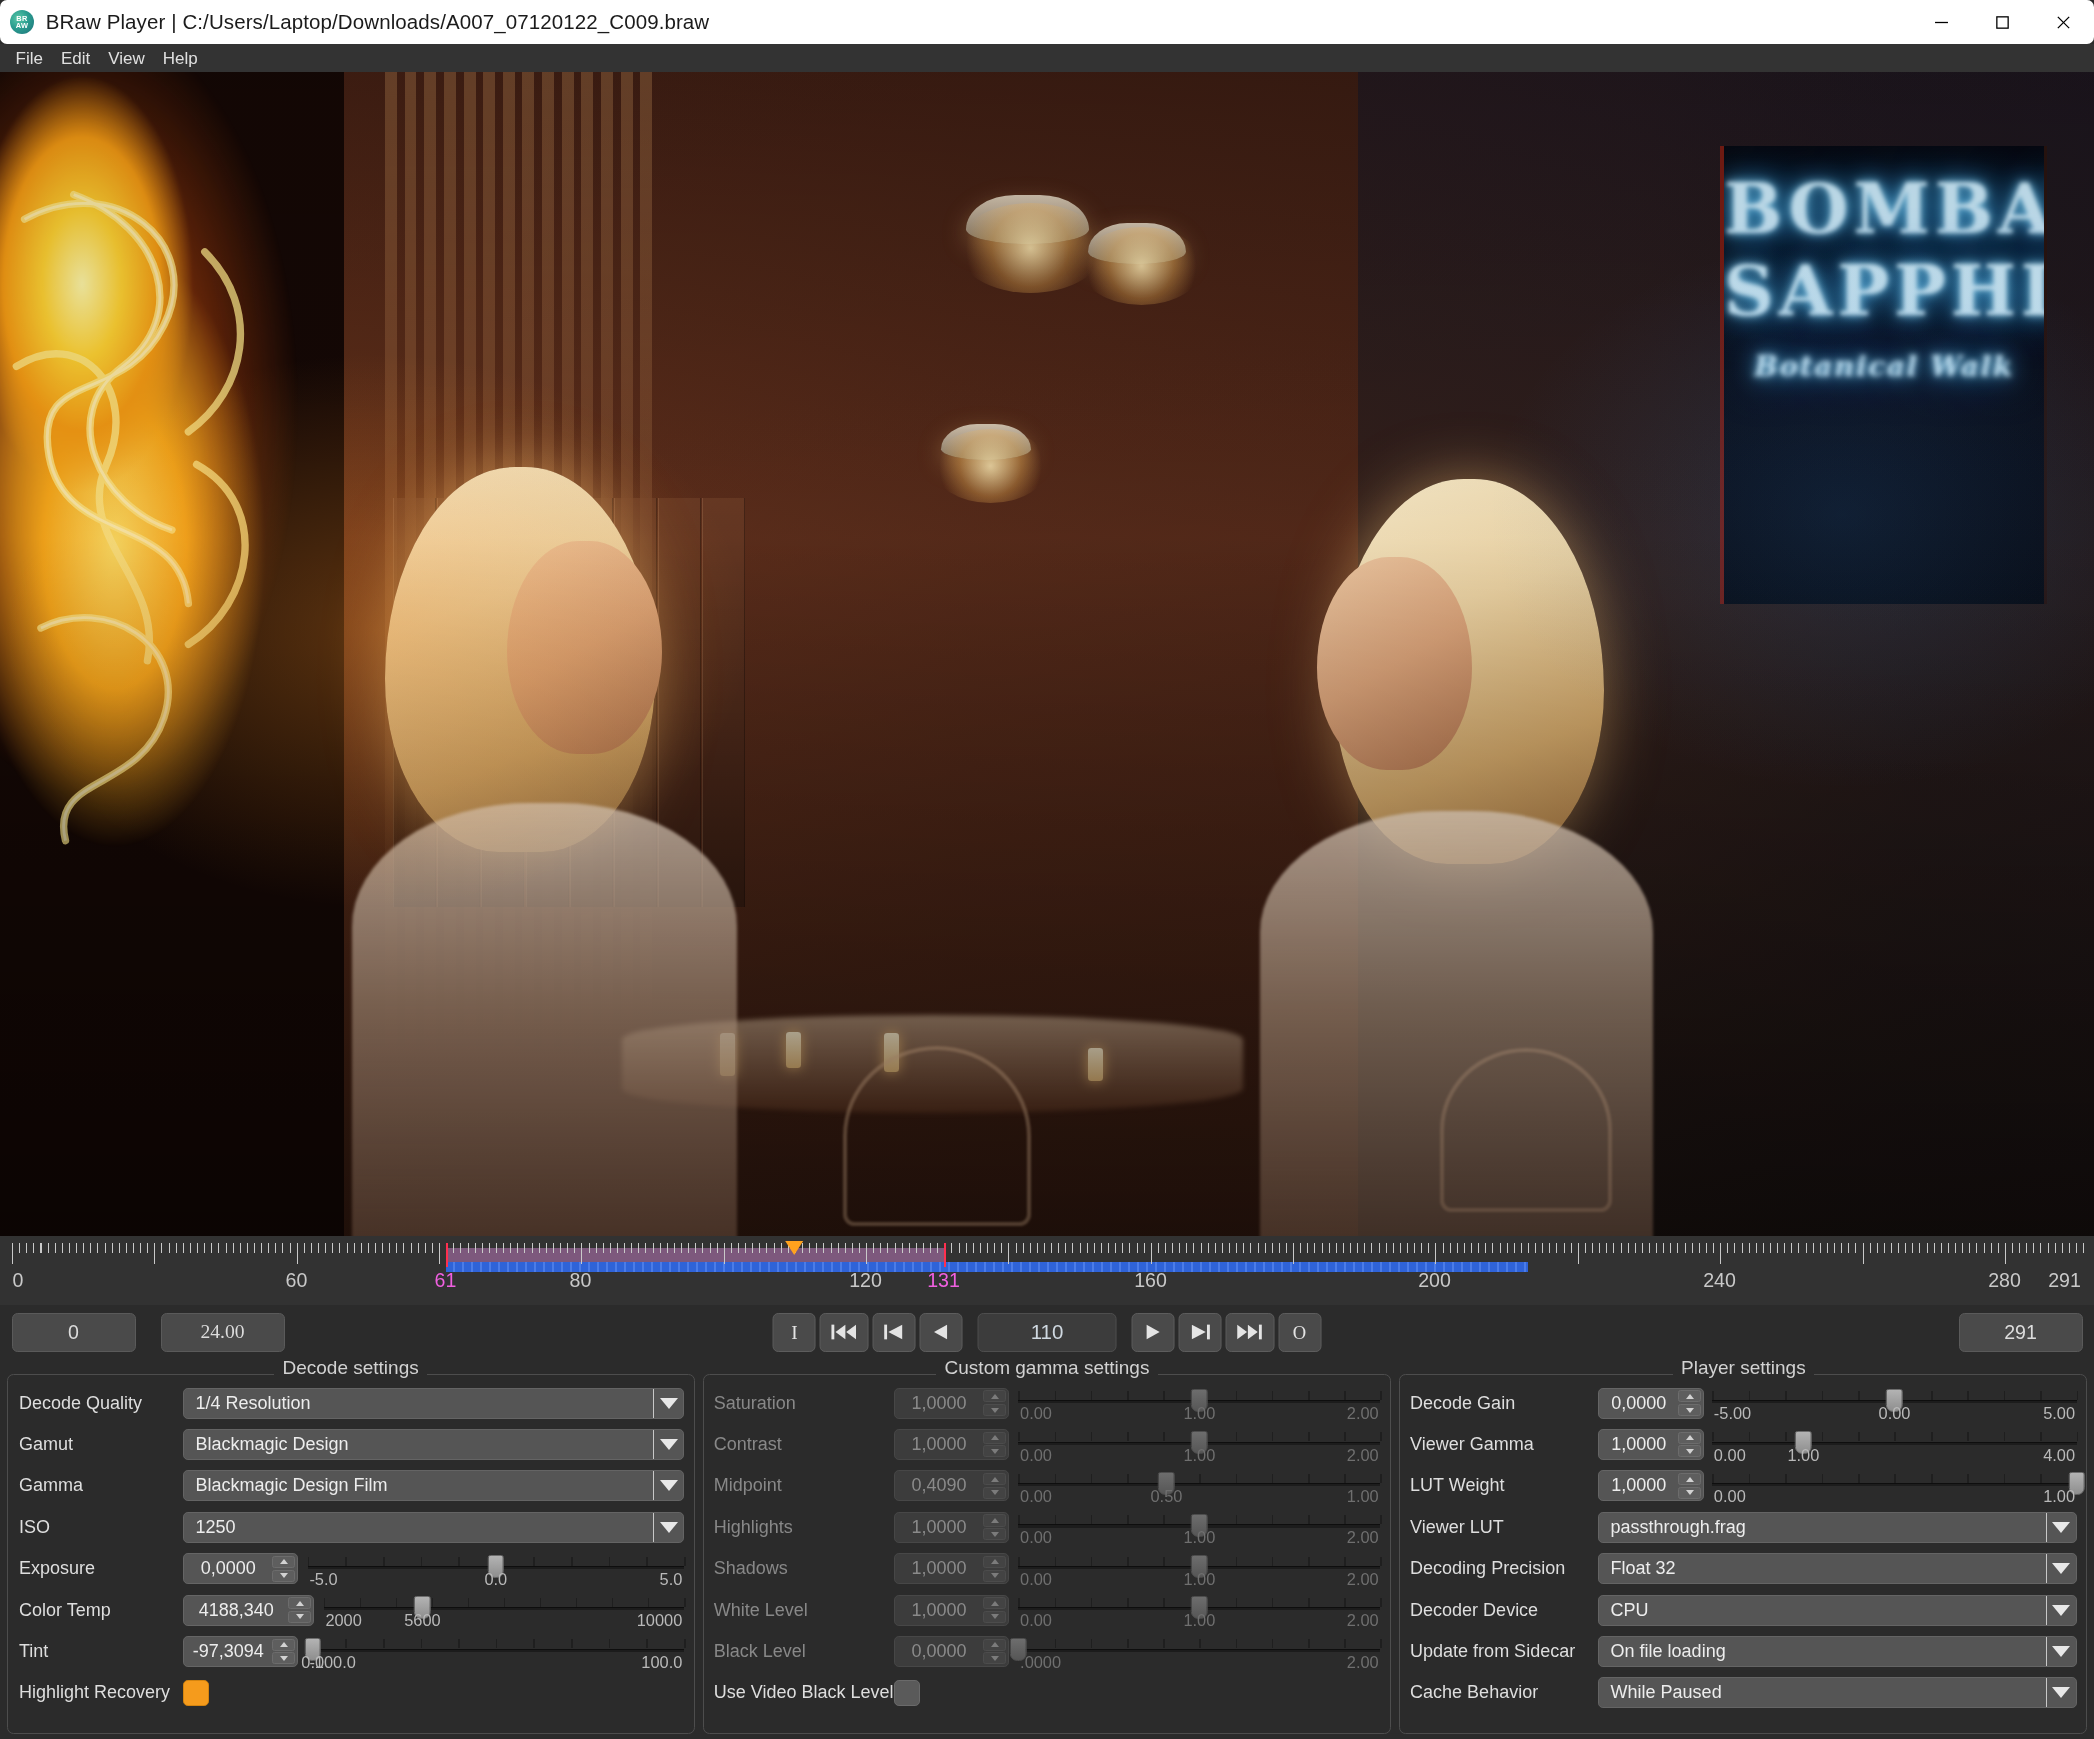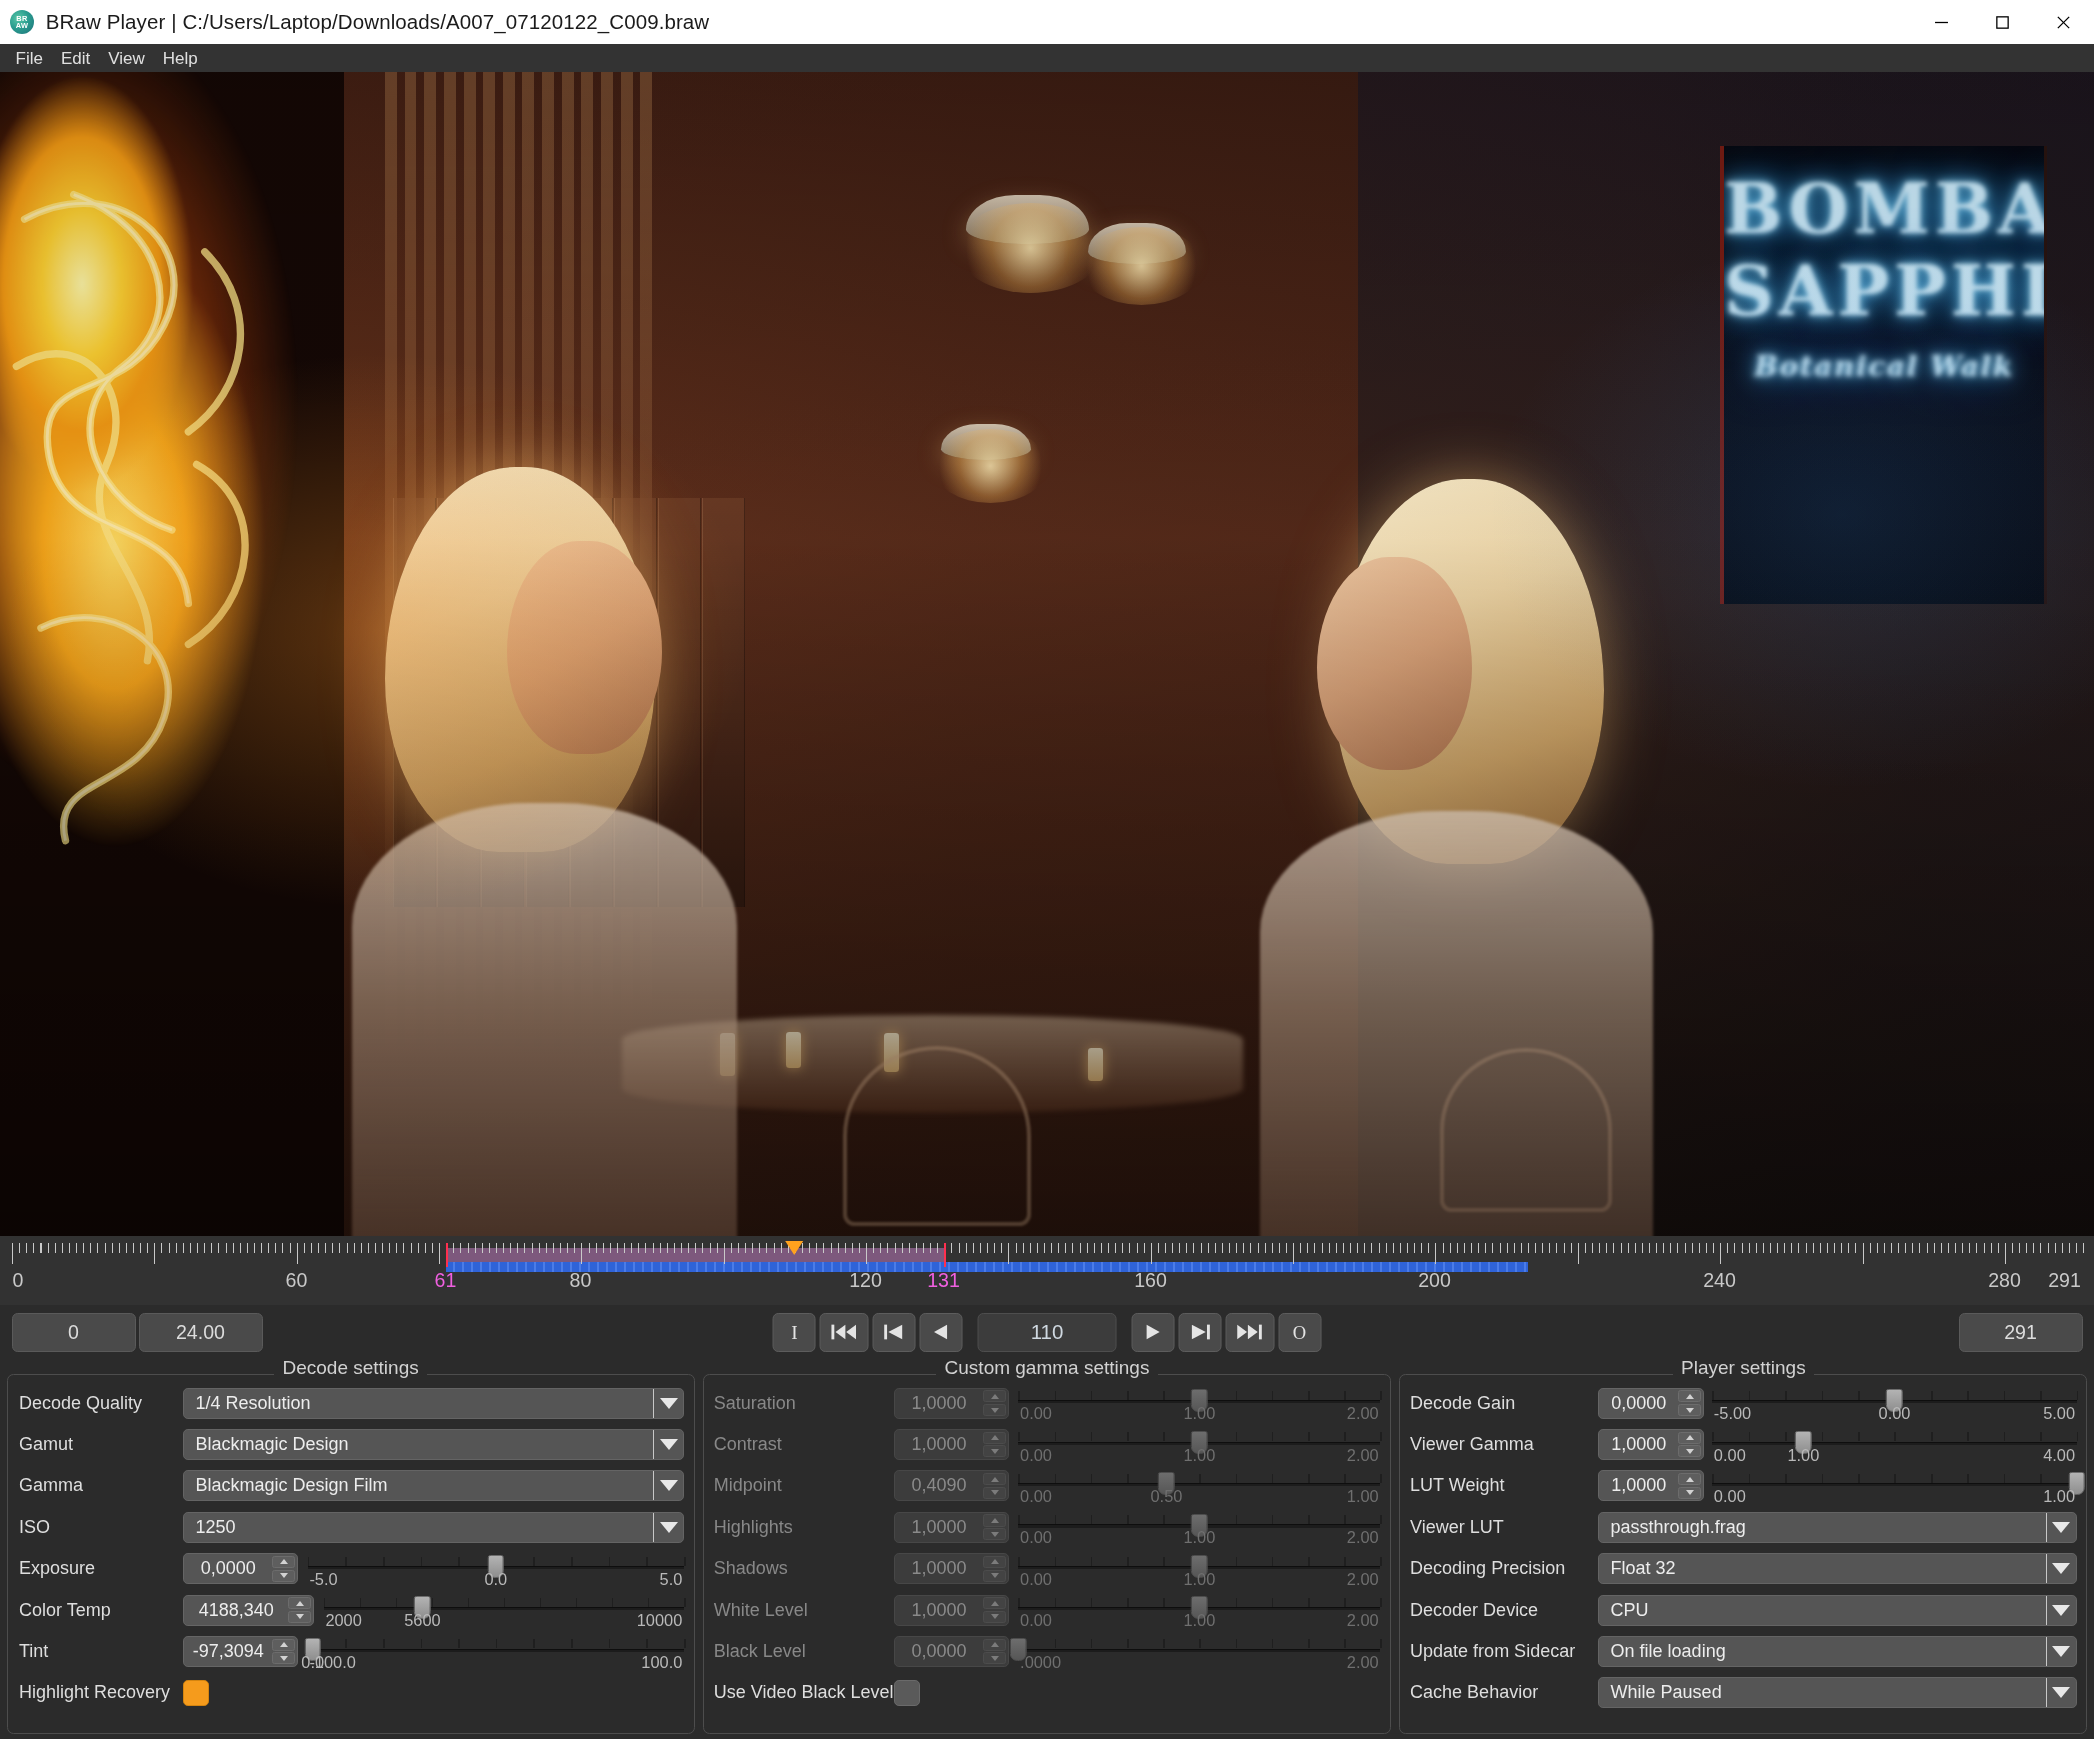--- a/index.html
+++ b/index.html
@@ -9,20 +9,21 @@
     font-family: "Liberation Sans", sans-serif;
     overflow: hidden;
   }
   body { display: flex; flex-direction: column; }
 
   
   .titlebar {
     height: 44px; background: #ffffff; flex: 0 0 44px;
     display: flex; align-items: center; padding-left: 9.8px;
     position: relative;
+    border-radius: 7px;
   }
   .app-logo {
     width: 24.5px; height: 24.5px; border-radius: 50%;
     background: radial-gradient(circle at 35% 35%, #59c8a8 0%, #2a9d8f 45%, #1d6f7a 100%);
     color: #fff; font-size: 7.4px; line-height: 7.4px; font-weight: bold;
     display: flex; flex-direction: column; align-items: center; justify-content: center;
     letter-spacing: 0.4px; flex: 0 0 24.5px;
   }
   .title-text {
     margin-left: 11.5px; color: #1b1b1b; font-size: 20.5px;
@@ -195,21 +196,21 @@
   
   .transport {
     flex: 0 0 54px; background: #2b2b2b; position: relative;
     display: flex; align-items: center; padding: 0 11.5px;
   }
   .tfield {
     height: 39px; background: #4a4a4a; border: 0.8px solid #5a5a5a; border-radius: 5.7px;
     color: #dcdcdc; font-size: 19.6px; display: flex; align-items: center; justify-content: center;
   }
   .tfield.small { width: 124px; }
-  .tfield.fps { width: 124px; margin-left: 3px; }
+  .tfield.fps { width: 124px; margin-left: 25px; font-family: Liberation Serif, serif; }
   .tfield.end { width: 124px; margin-left: auto; }
   .tgroup {
     position: absolute; left: 50%; transform: translateX(-50%);
     display: flex; align-items: center; gap: 4.1px;
   }
   .tbtn {
     width: 43px; height: 39px; background: #4a4a4a; border: 0.8px solid #5d5d5d;
     border-radius: 5.7px; display: flex; align-items: center; justify-content: center;
     color: #e4e4e4; font-size: 20.5px;
   }

